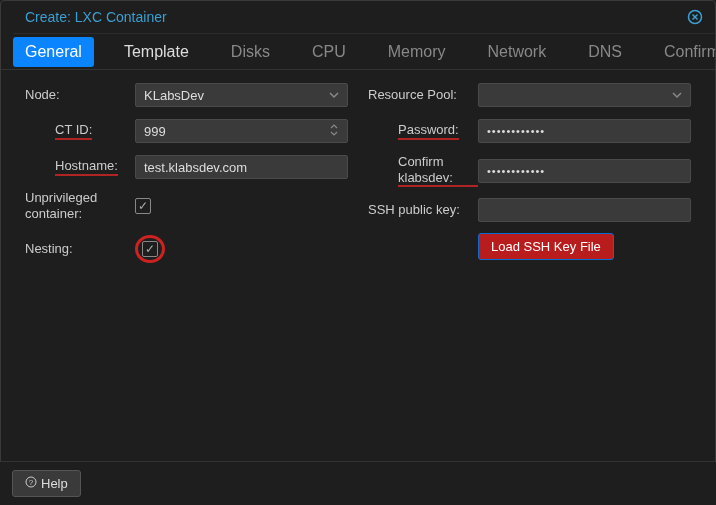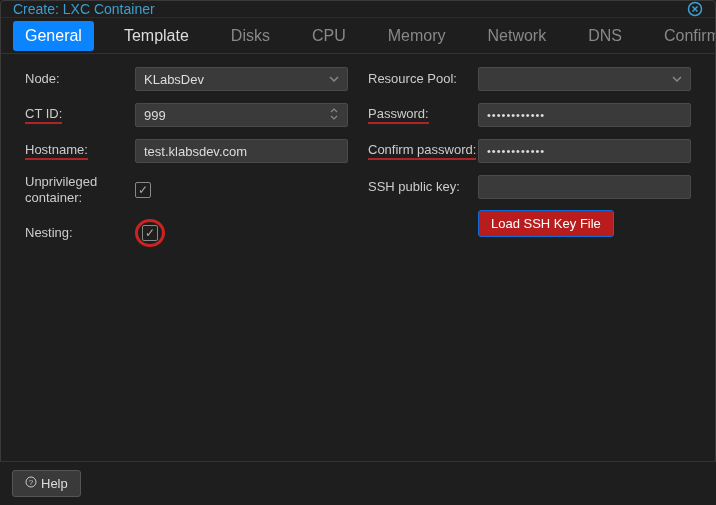--- a/index.html
+++ b/index.html
@@ -11,24 +11,25 @@
     width: 716px;
     height: 505px;
     overflow: hidden;
     border: 1px solid #3a3a3a;
     border-radius: 4px;
   }
   .header {
     display: flex;
     justify-content: space-between;
     align-items: center;
-    padding: 0 12px;
+    padding: 8px 12px;
     color: #3d9ecf;
     font-size: 14px;
     border-bottom: 1px solid #2b2b2b;
+    margin-left: 12px;
   }
   .close-icon {
     width: 16px; height: 16px;
     cursor: pointer;
     color: #3d9ecf;
   }
   .tabs {
     display: flex;
     gap: 18px;
     padding: 0 12px;
@@ -62,20 +63,21 @@
   }
   .label {
     width: 110px;
     flex-shrink: 0;
     color: #ccc;
     line-height: 1.2;
   }
   .underline {
     display: inline-block;
     border-bottom: 2px solid #b02424;
+    margin-left: 30px;
   }
   .field {
     flex: 1;
     display: flex;
     align-items: center;
     background: #3a3a3a;
     border: 1px solid #4a4a4a;
     height: 24px;
     padding: 0 8px;
     color: #ddd;
@@ -247,21 +249,21 @@
     </div>
 
     <div class="row">
       <div class="label"><span class="underline">Password:</span></div>
       <div class="field">
         <span class="dots">••••••••••••</span>
       </div>
     </div>
 
     <div class="row">
-      <div class="label"><span class="underline">Confirm password:</span></div>
+      <div class="label"><span class="underline">Confirm klabsdev:</span></div>
       <div class="field">
         <span class="dots">••••••••••••</span>
       </div>
     </div>
 
     <div class="row">
       <div class="label">SSH public key:</div>
       <div class="field">
         <input value="" style="">
       </div>

